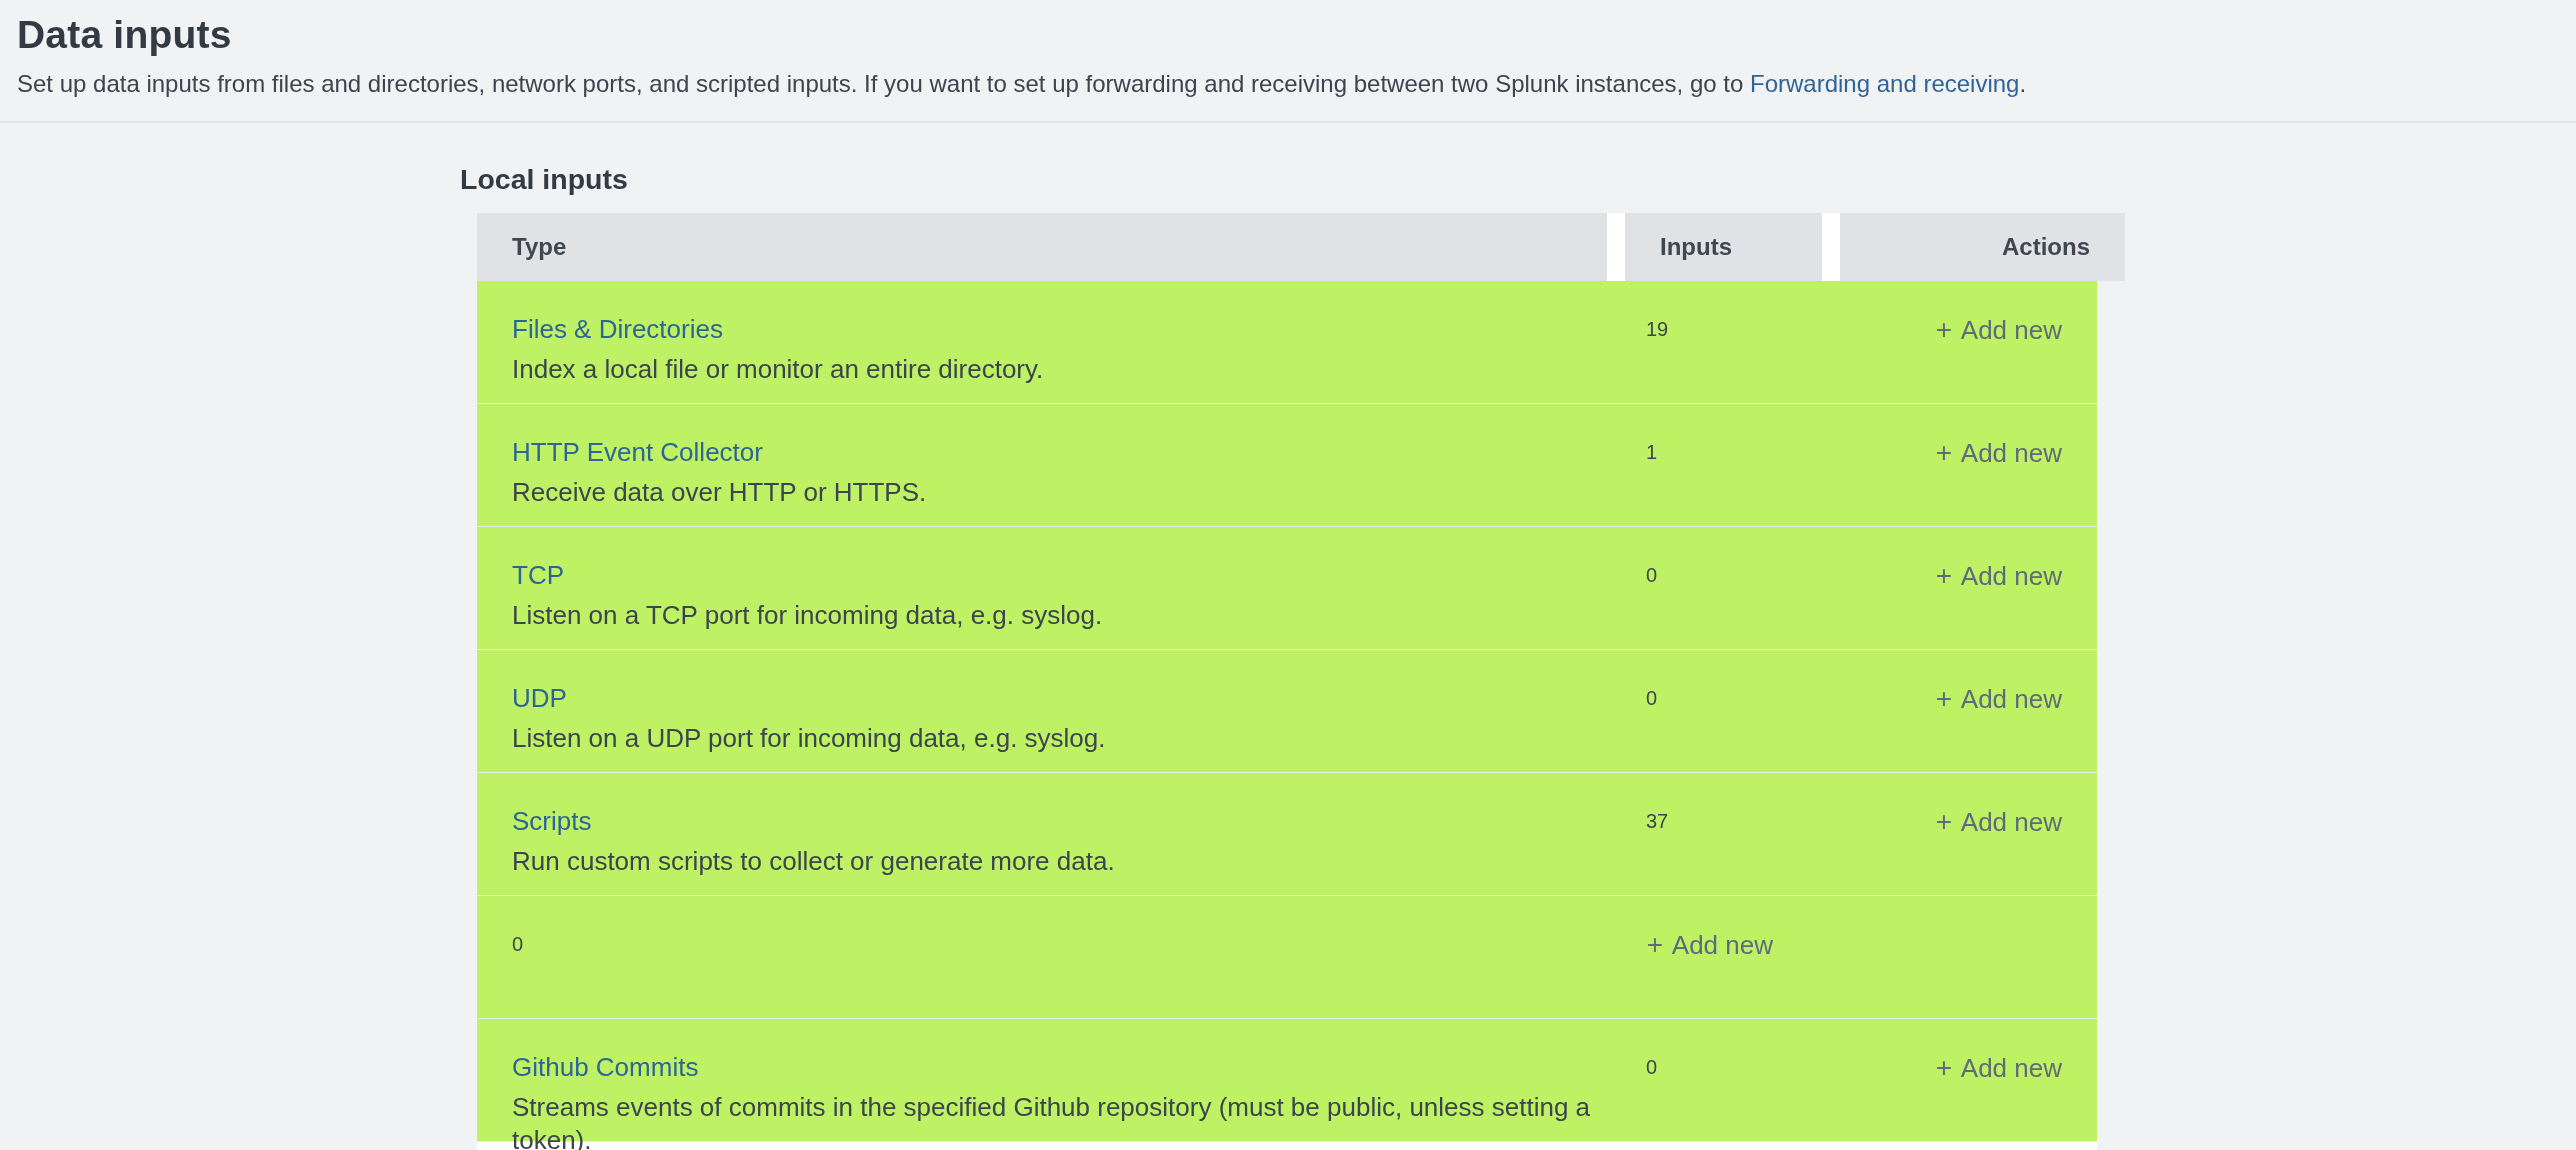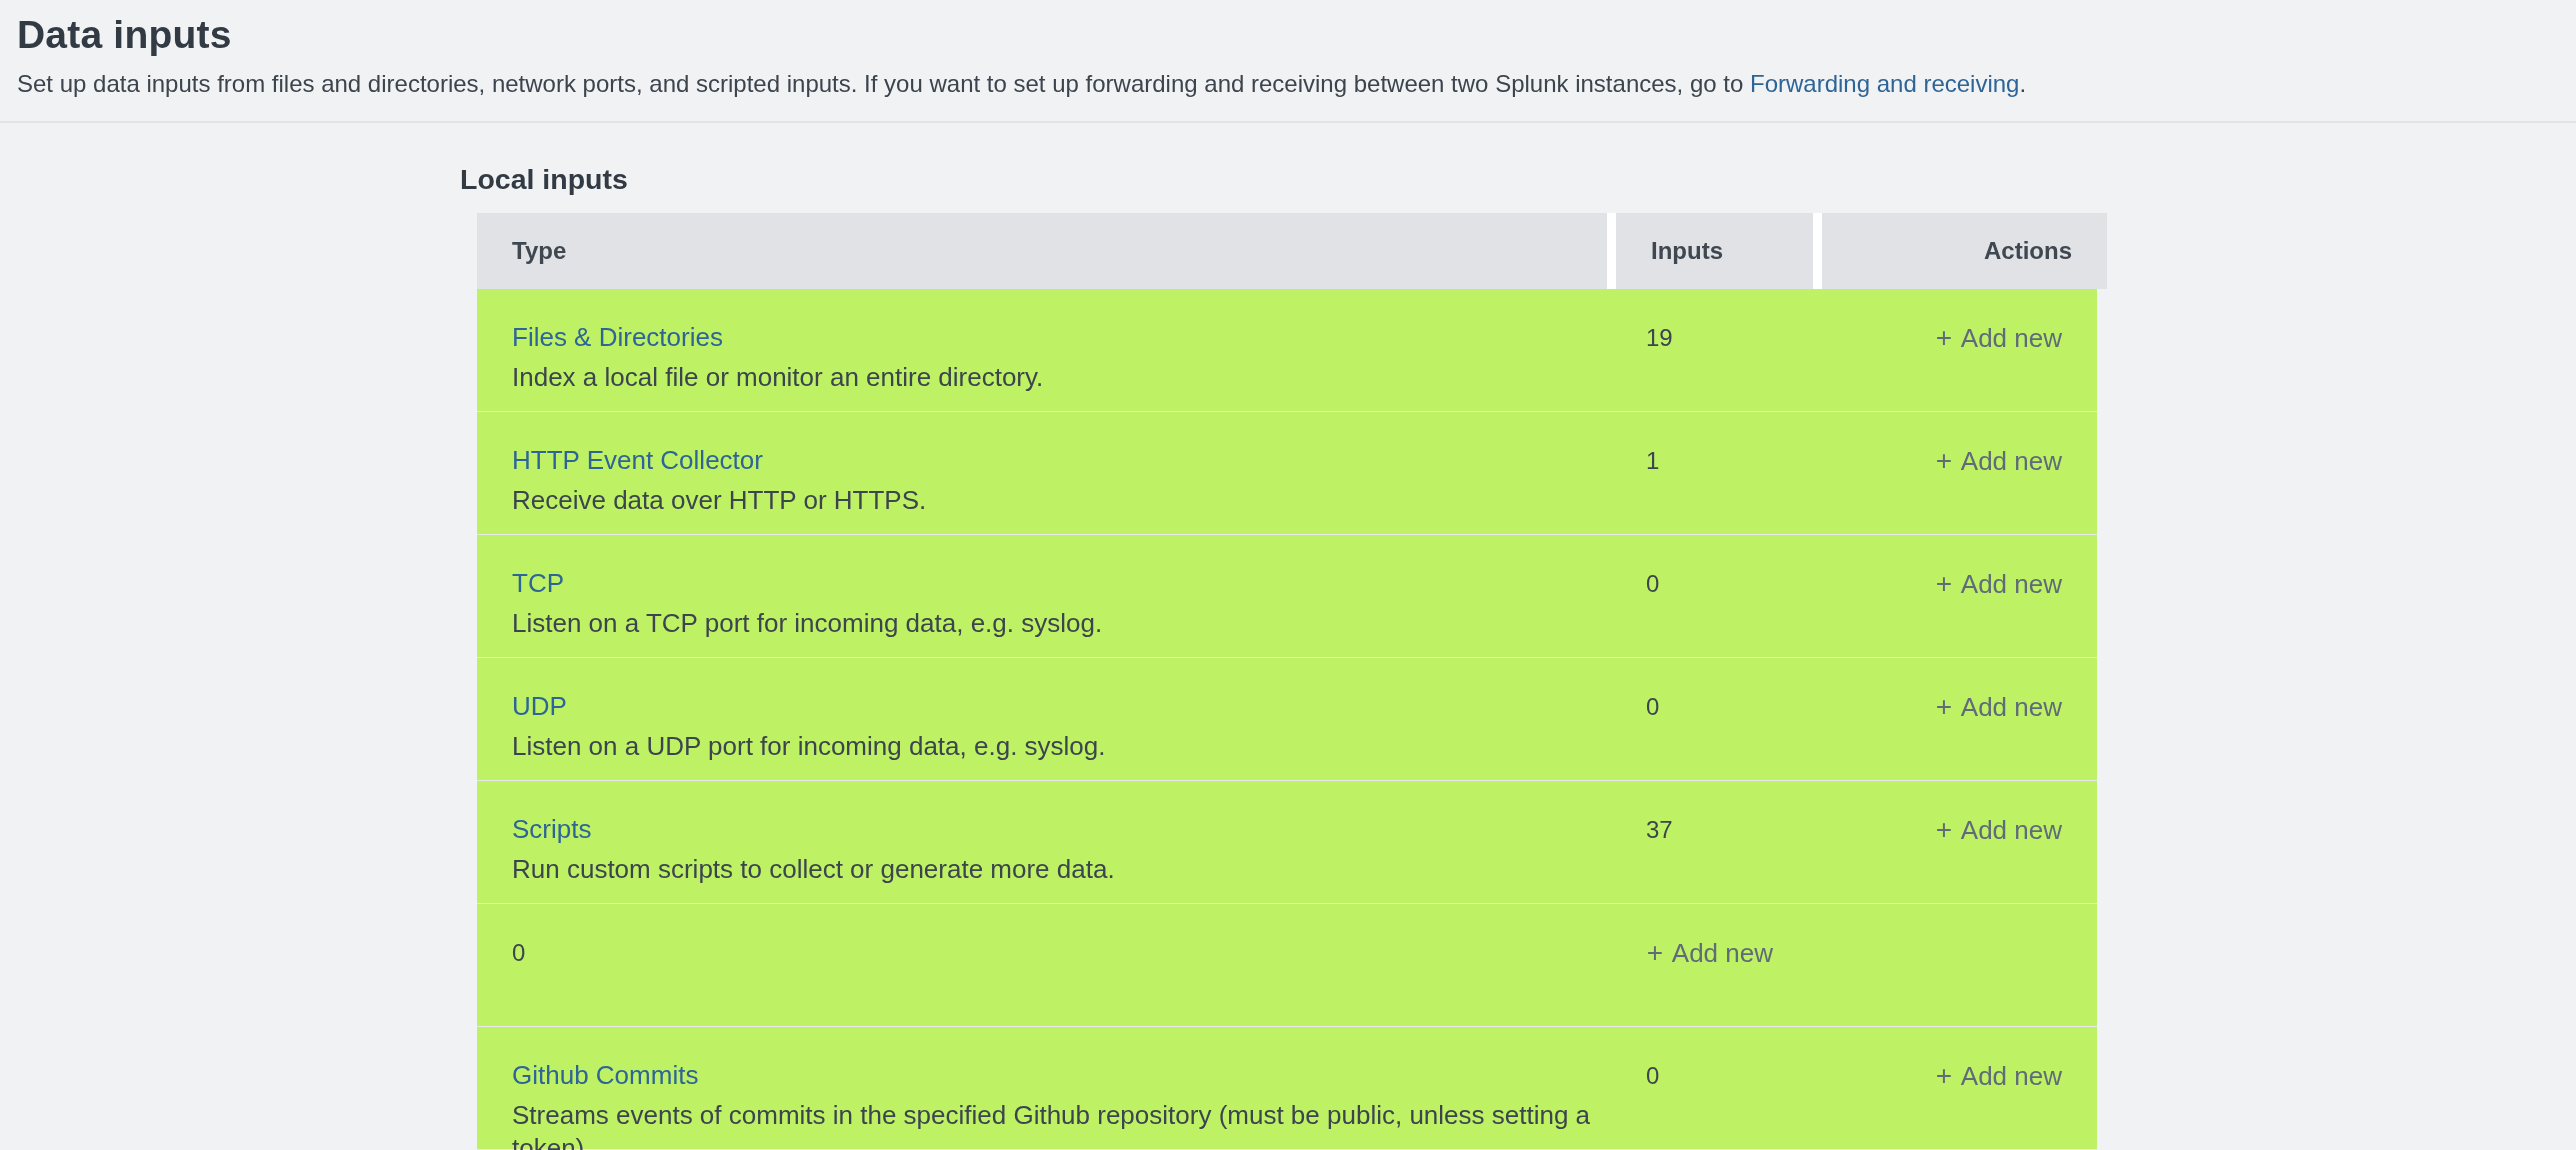--- a/index.html
+++ b/index.html
@@ -47,23 +47,23 @@
     color: var(--title-text, #323a43);
   }
 
   .inputs-table {
     margin: 17px 0 0 477px;
     width: 1620px;
   }
   .thead {
     display: grid;
     grid-template-columns: 1130px 197px 285px;
-    column-gap: 9px;
+    column-gap: 18px;
     background: #ffffff;
-    height: 76px;
+    height: 68px;
   }
   .th {
     background: var(--th-bg, #e0e2e6);
     font-size: 24px;
     font-weight: bold;
     color: var(--th-text, #3f4750);
     display: flex;
     align-items: center;
     padding: 0 35px;
   }
@@ -87,21 +87,21 @@
     cursor: pointer;
   }
   .type-desc {
     margin-top: 7px;
     font-size: 26px;
     line-height: 33px;
     color: var(--body-text, #3c444d);
   }
   .cell-inputs {
     padding: 32px 17px 0 35px;
-    font-size: 24px;
+    font-size: 20px;
     line-height: 33px;
     color: var(--body-text, #3c444d);
   }
   .cell-actions {
     padding: 32px 35px 0 17px;
     text-align: right;
   }
   .add-new {
     display: inline-block;
     font-size: 26px;

